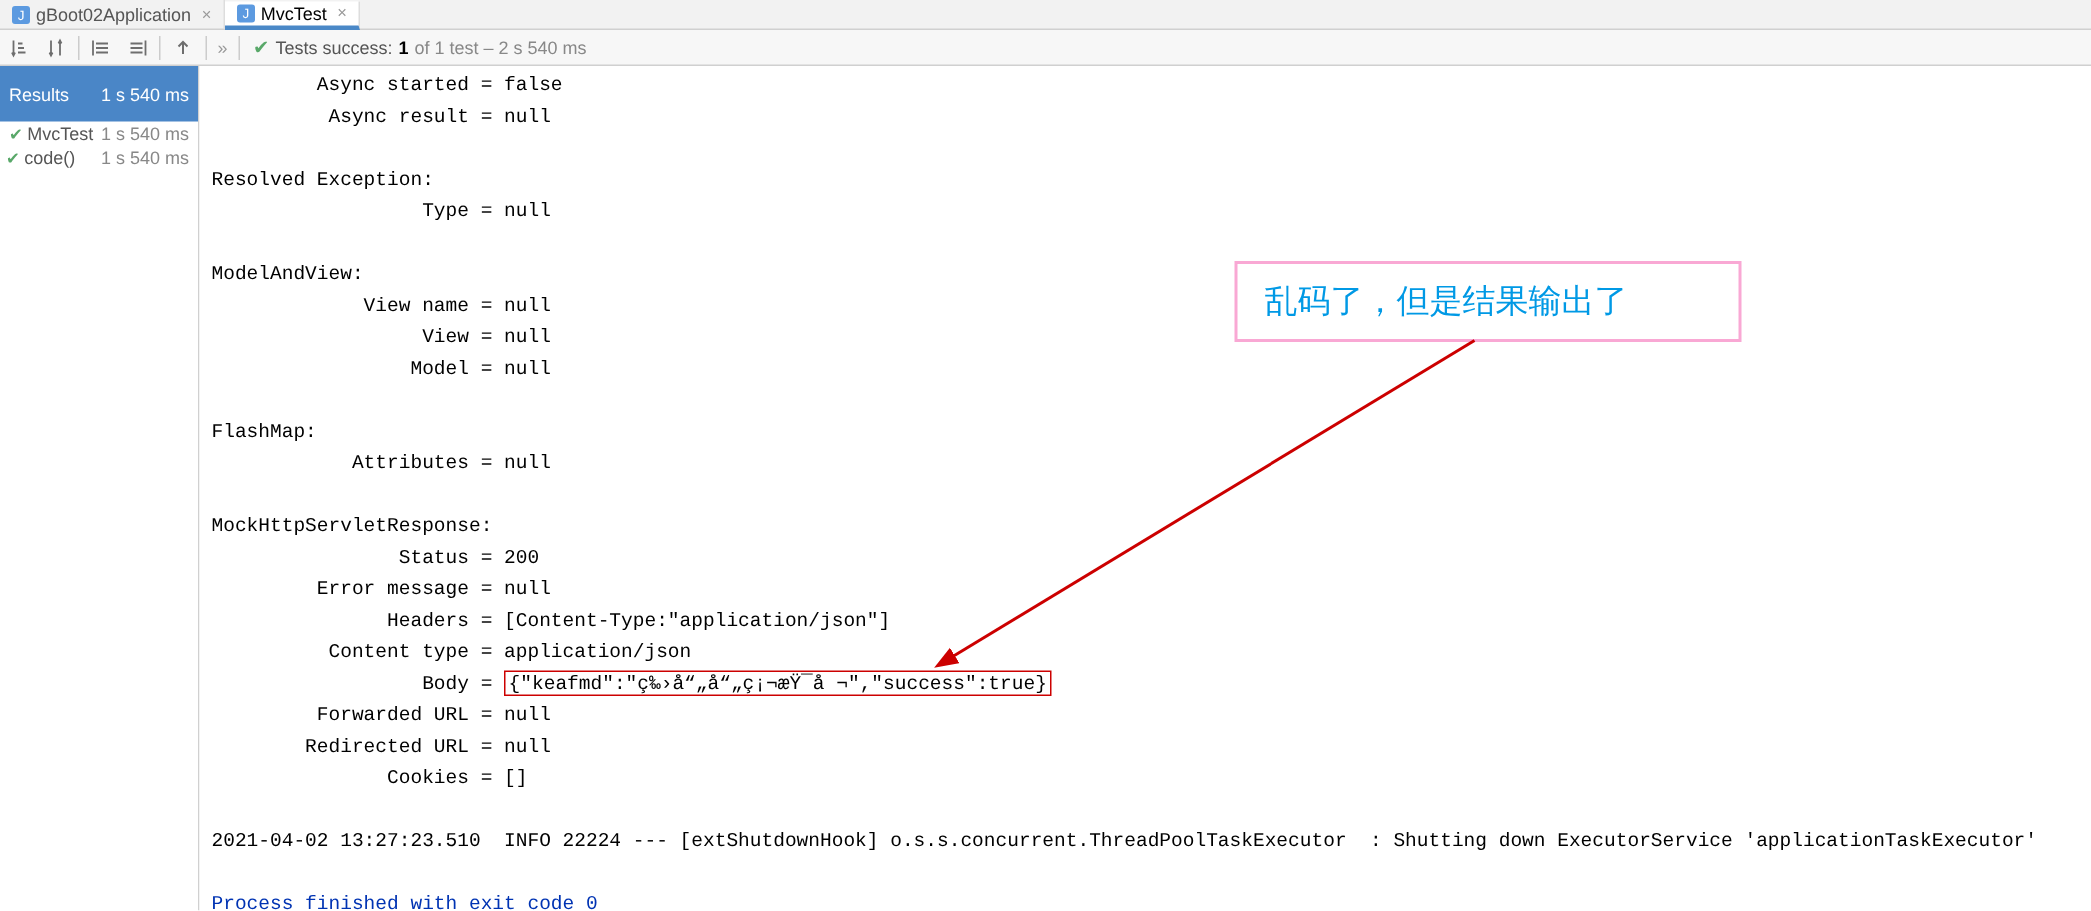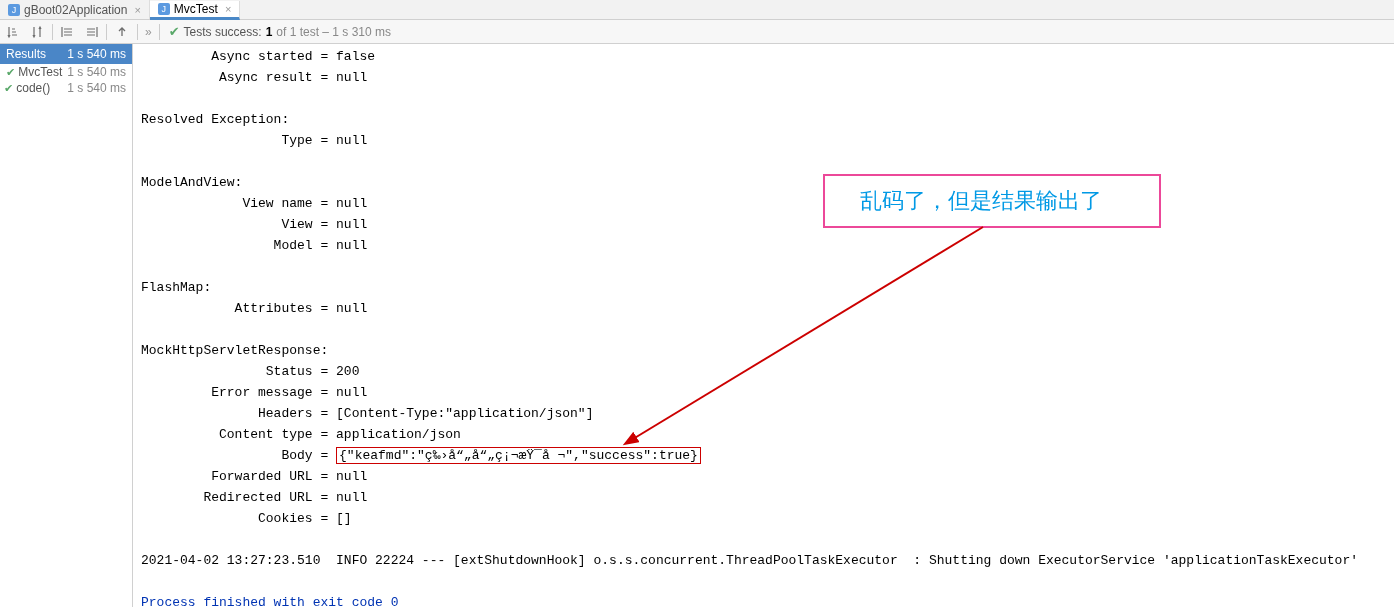--- a/index.html
+++ b/index.html
@@ -91,21 +91,21 @@
       height: calc(100% - 44px);
     }
     .side-panel {
       width: 133px;
       border-right: 1px solid #d0d0d0;
       background: #fff;
     }
     .results-header {
       background: #4a86c7;
       color: #fff;
-      height: 20px;
+      height: 37px;
       display: flex;
       justify-content: space-between;
       align-items: center;
       padding: 0 6px;
       font-size: 12px;
     }
     .tree-row {
       display: flex;
       justify-content: space-between;
       padding: 1px 6px;
@@ -141,24 +141,24 @@
       color: #0033b3;
     }
     .body-highlight {
       border: 1.5px solid #c00;
       display: inline;
       padding: 0 2px;
     }
     
     .annotation-box {
       position: absolute;
-      border: 2px solid #ec4899;
+      border: 2px solid #f9a8d4;
       color: #0099e5;
       font-size: 22px;
-      padding: 10px 35px;
+      padding: 10px 18px;
       background: #fff;
       font-family: Liberation Serif, serif;
     }
     .arrow-svg {
       position: absolute;
       pointer-events: none;
     }
   </style>
 </head>
 <body>
@@ -204,21 +204,21 @@
         <path d="M7 11 L7 3 M4 6 L7 3 L10 6" stroke="#6e6e6e" stroke-width="1.3" fill="none"></path>
       </svg>
   </span>
   <span class="tool-sep"></span>
   <span style="color:#999;margin:0 2px;">»</span>
   <span class="tool-sep"></span>
   <span class="tests-status">
     <span class="check-green">✔</span>
     <span>Tests success:</span>
     <b style="color:#000">1</b>
-    <span style="color:#888">of 1 test – 1 s 310 ms</span>
+    <span style="color:#888">of 1 test – 2 s 540 ms</span>
   </span>
 </div>
 
 <div class="main-area">
   <div class="side-panel">
     <div class="results-header">
       <span>Results</span>
       <span>1 s 540 ms</span>
     </div>
     <div class="tree-row">

